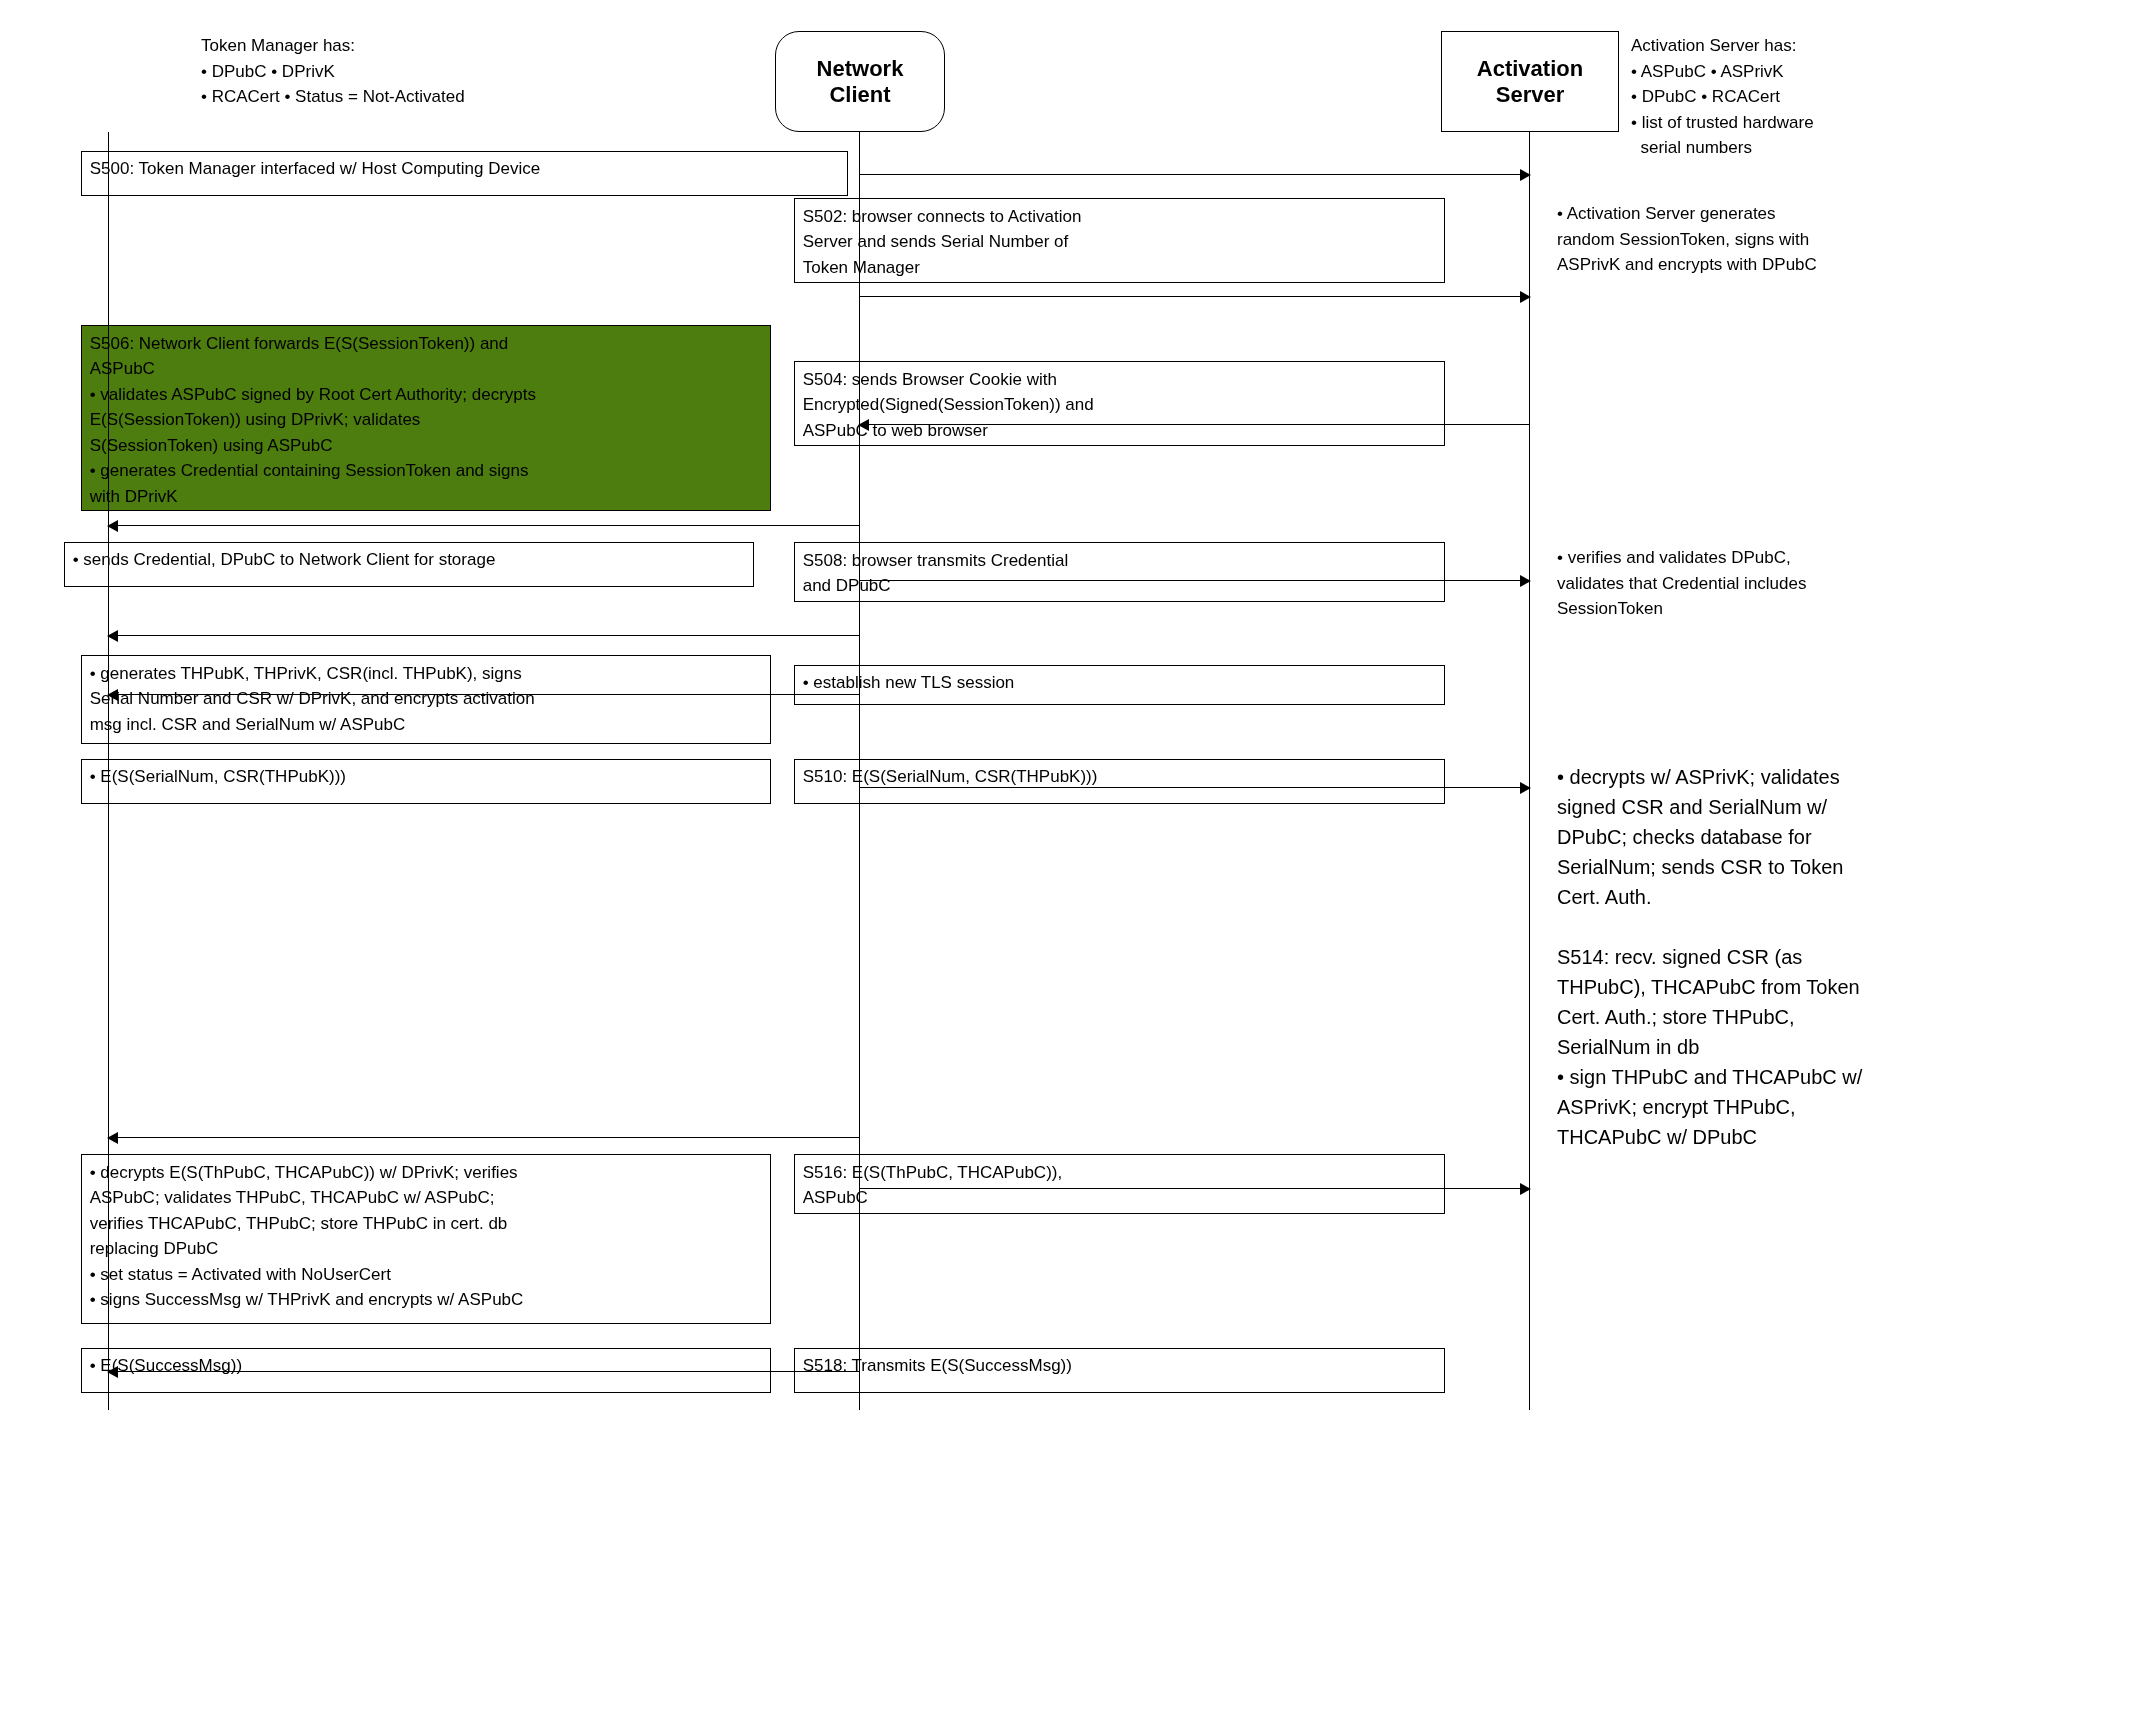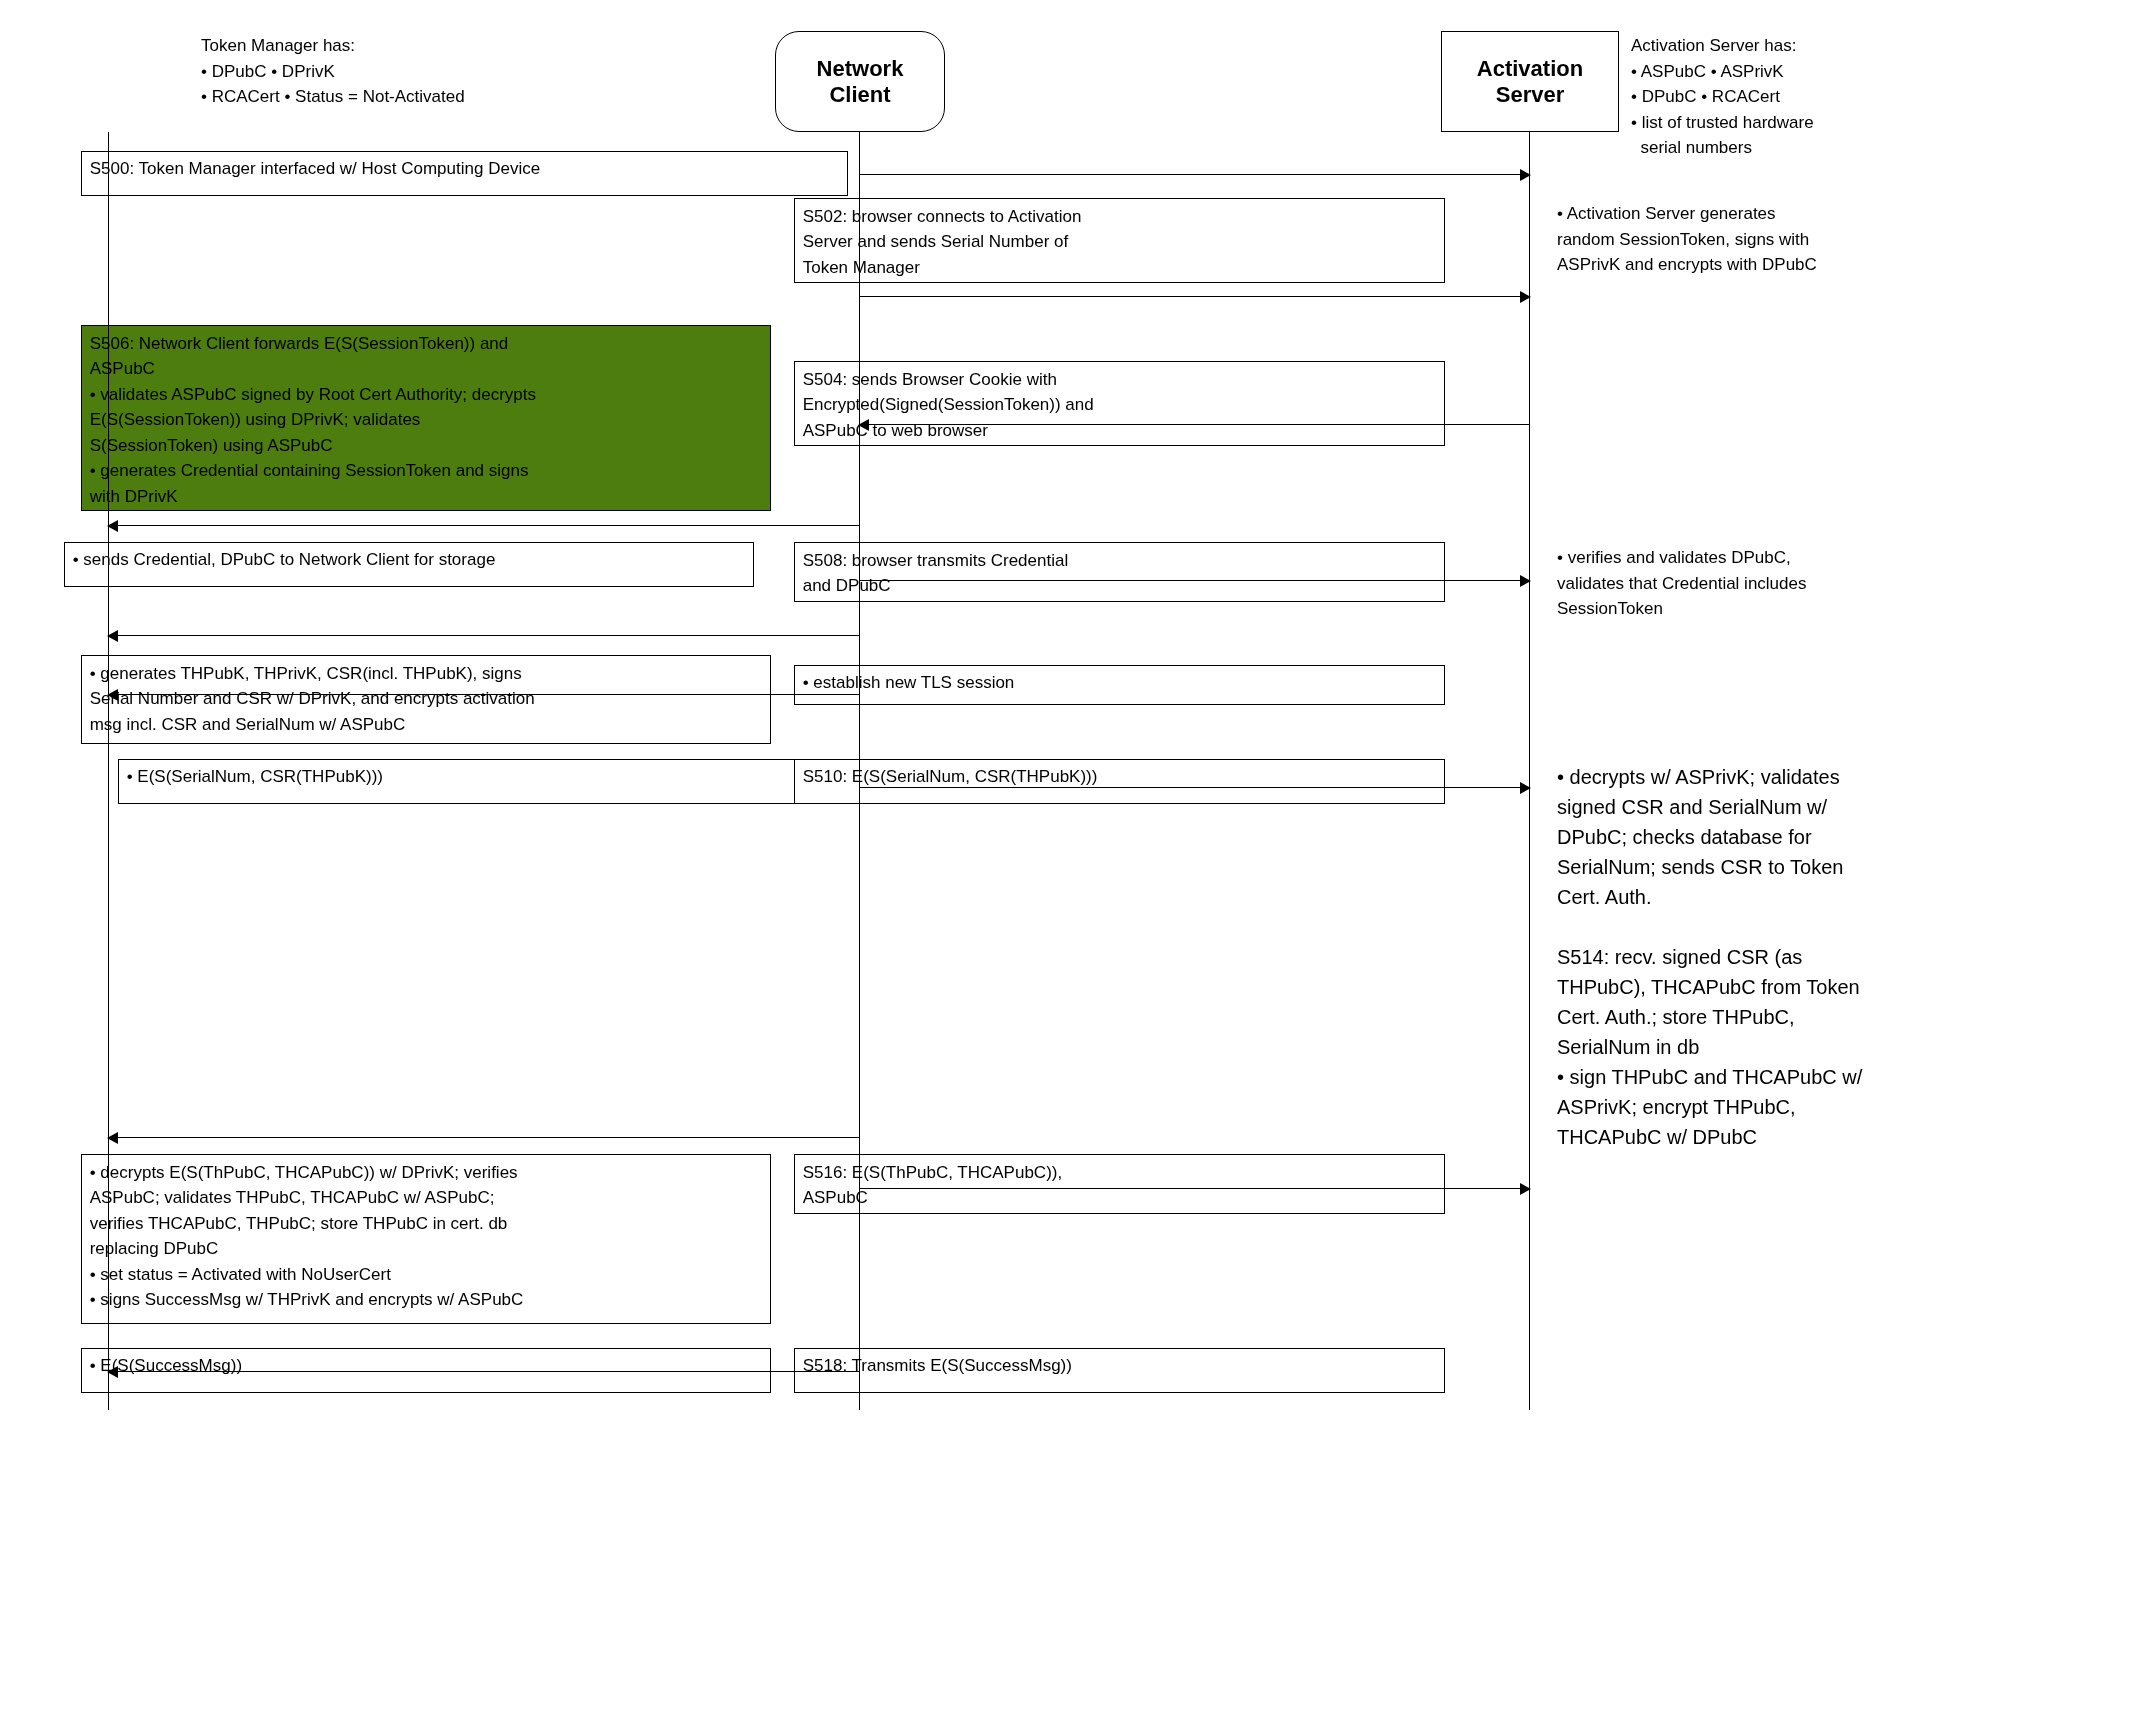--- a/index.html
+++ b/index.html
@@ -155,21 +155,21 @@
               border:0.8px solid #000; font-size:17px; padding:4.6px 7.7px; background:#fff; line-height:1.4;">
     <span>• establish new TLS session</span>
   </div>
 
   <div style="position:absolute; left:108px; top:694px; width:752px; border-top:1.5px solid #000; z-index:5;">
     <div style="position:absolute; left:-0.8px; top:-6.2px;
                 border-right:11px solid #000; border-top:6.2px solid transparent; border-bottom:6.2px solid transparent;"></div>
   </div>
 
   <div style="position:absolute; left:81px; top:759px; width:690px; height:45px;
-              border:0.8px solid #000; font-size:17px; padding:4.6px 7.7px; background:#fff; line-height:1.4;margin-left:37px;">
+              border:0.8px solid #000; font-size:17px; padding:4.6px 7.7px; background:#fff; line-height:1.4;">
     <span>• E(S(SerialNum, CSR(THPubK)))</span>
   </div>
 
   <div style="position:absolute; left:794px; top:759px; width:651px; height:45px;
               border:0.8px solid #000; font-size:17px; padding:4.6px 7.7px; background:#fff; line-height:1.4;">
     <span>S510: E(S(SerialNum, CSR(THPubK)))</span>
   </div>
 
   <div style="position:absolute; left:859px; top:787px; width:671px; border-top:1.5px solid #000; z-index:5;">
     <div style="position:absolute; right:-0.8px; top:-6.2px;

